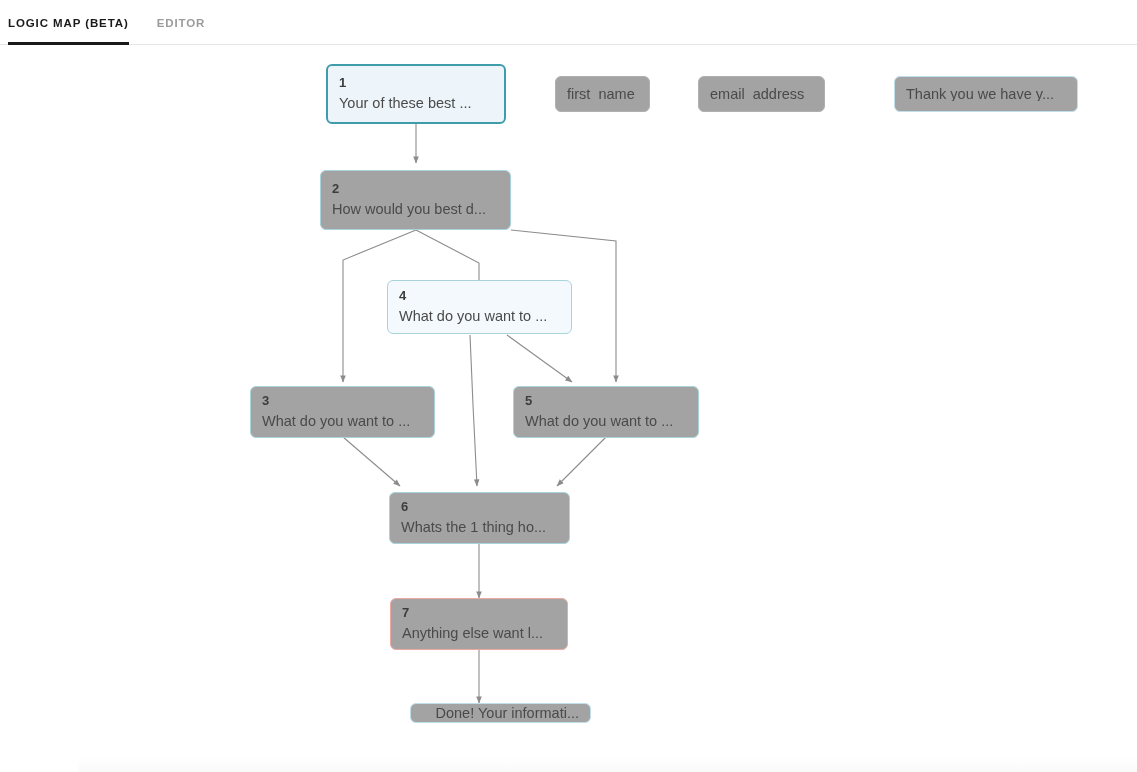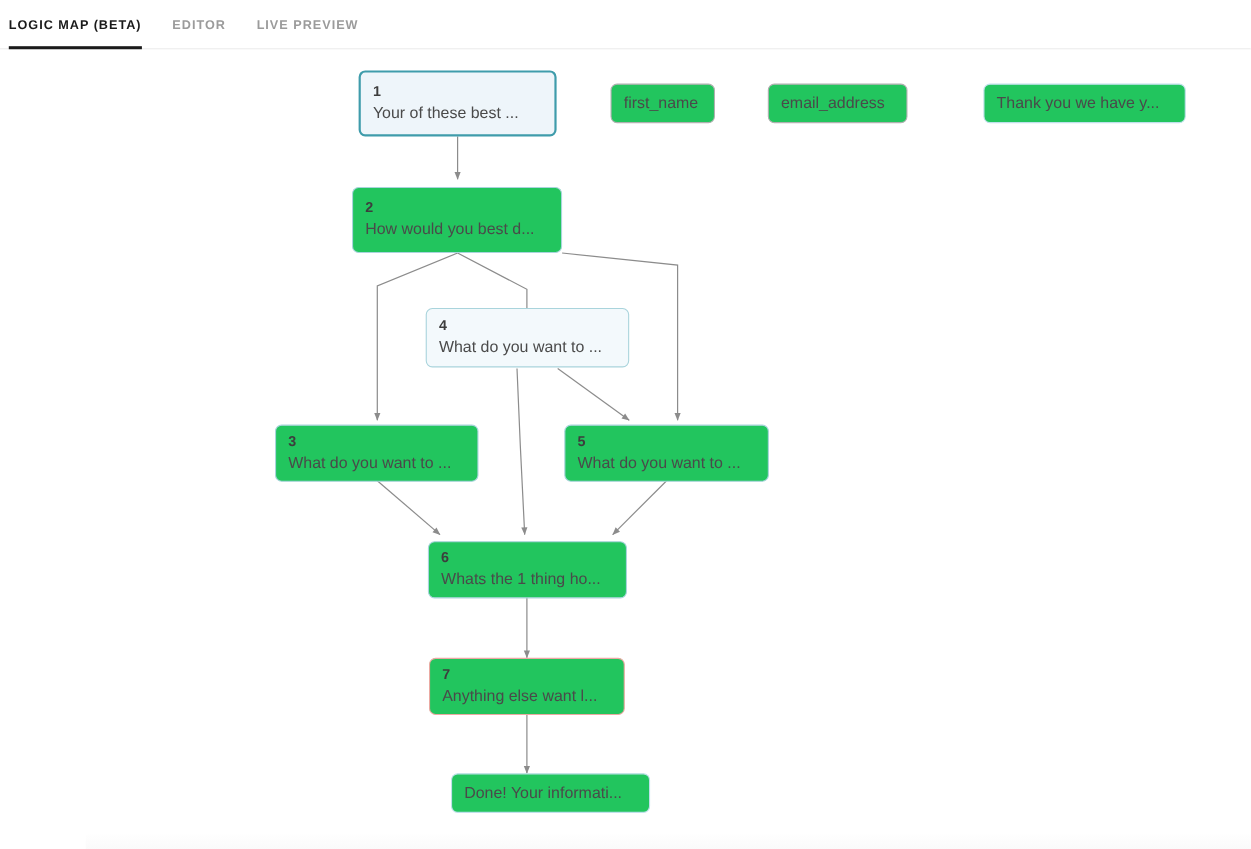--- a/index.html
+++ b/index.html
@@ -81,21 +81,21 @@
     width: 1137px;
     height: 727px;
     pointer-events: none;
   }
 
   
   .node {
     position: absolute;
     box-sizing: border-box;
     border-radius: 6px;
-    background: #22c55e;
+    background: #a3a3a3;
     border: 1px solid #a9d4dc;
     display: flex;
     flex-direction: column;
     justify-content: center;
     padding: 0 11px;
     cursor: pointer;
     user-select: none;
   }
   .node .num {
     font-size: 13px;
@@ -146,23 +146,20 @@
 </head>
 <body>
 
 <div class="tabbar">
   <div class="tabs">
     <div class="tab active">
       <span>LOGIC MAP (BETA)</span>
     </div>
     <div class="tab">
       <span>EDITOR</span>
-    </div>
-    <div class="tab">
-      <span>LIVE PREVIEW</span>
     </div>
   </div>
 </div>
 
 <div class="canvas">
   <svg class="edges" width="1137" height="727" viewBox="0 0 1137 727">
     <defs>
       <marker id="arrowhead" markerWidth="9" markerHeight="9" refX="7.2" refY="3.4" orient="auto" markerUnits="userSpaceOnUse">
         <path d="M0.6,0.6 L7.6,3.4 L0.6,6.2 z" fill="#8c8c8c"></path>
       </marker>
@@ -211,19 +208,19 @@
         <div class="title">What do you want to ...</div>
       </div>
       <div class="node " style="left: 389px; top: 447px; width: 181px; height: 52px;">
         <div class="num">6</div>
         <div class="title">Whats the 1 thing ho...</div>
       </div>
       <div class="node error" style="left: 390px; top: 553px; width: 178px; height: 52px;">
         <div class="num">7</div>
         <div class="title">Anything else want l...</div>
       </div>
-      <div class="node ending single" style="left: 389px; top: 658px; width: 181px; height: 36px;">
+      <div class="node ending single" style="left: 389px; top: 658px; width: 181px; height: 20px; text-align: right;">
         <div class="title">Done! Your informati...</div>
       </div>
     </div>
 </div>
 
 <div class="footer-strip"></div>
 
 </body></html>

